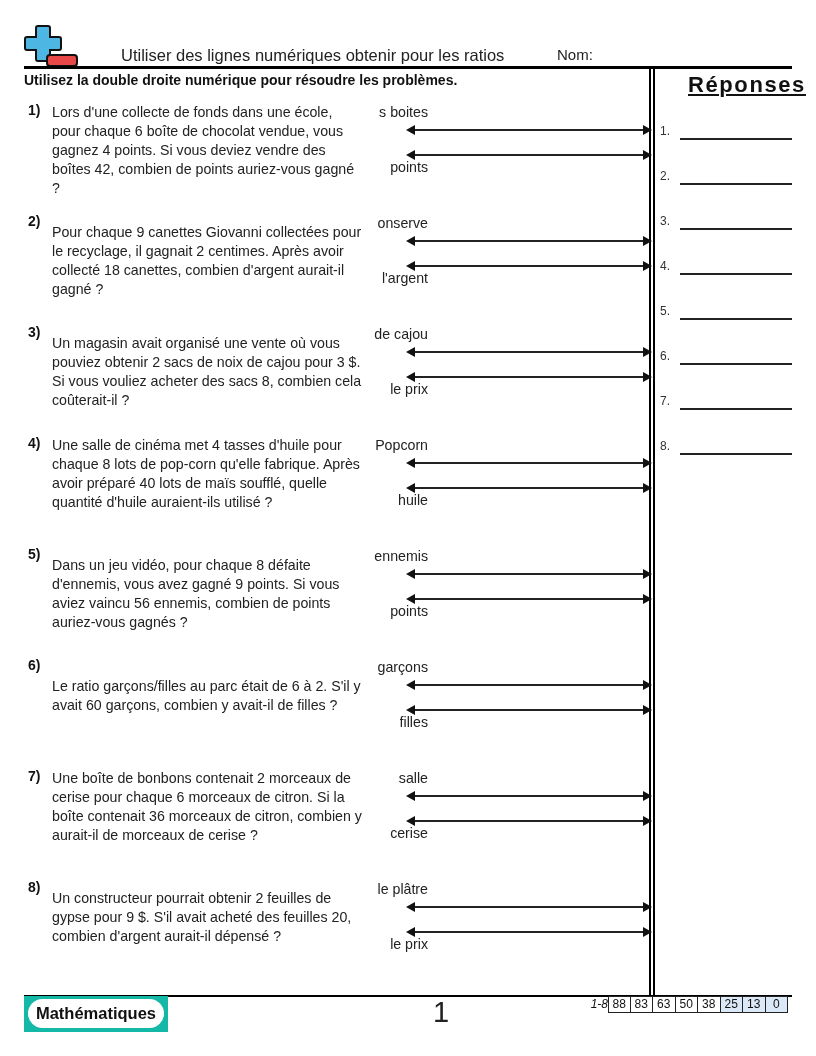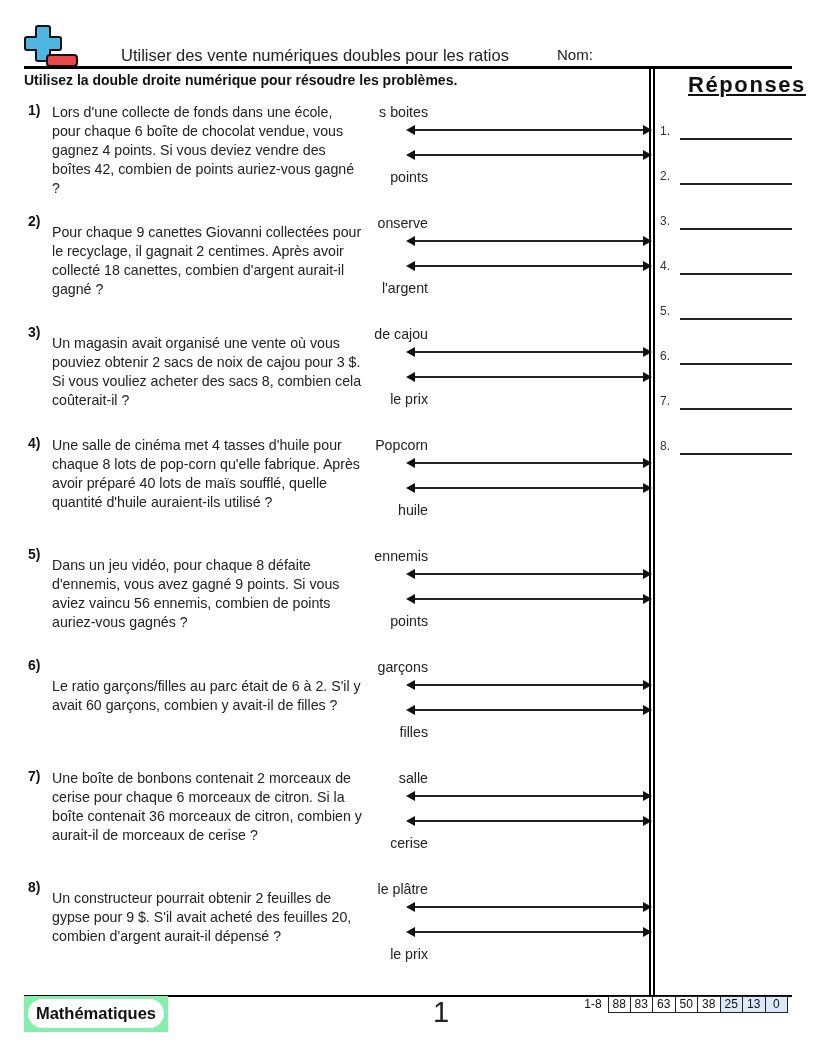--- a/index.html
+++ b/index.html
@@ -14,52 +14,52 @@
   .instructions { position:absolute; left:24px; top:72px; font-size:14px; font-weight:bold; white-space:nowrap; }
   .answers-title { position:absolute; left:688px; top:72px; font-size:22px; font-weight:bold; letter-spacing:1.6px; text-decoration:underline; }
 
   .divider { position:absolute; left:649px; top:68px; width:6px; height:927px; border-left:2px solid #000; border-right:2px solid #000; }
 
   .problem { position:absolute; left:24px; width:640px; height:111px; }
   .pnum { position:absolute; left:4px; font-size:14px; font-weight:bold; }
   .ptext { position:absolute; left:28px; width:310px; font-size:14.2px; line-height:19px; color:#222; }
   .lbl-top, .lbl-bot { position:absolute; right:236px; font-size:14.2px; color:#222; white-space:nowrap; text-align:right; overflow:hidden; max-width:62px; direction:rtl; }
   .lbl-top { top:4px; }
-  .lbl-bot { top:59px;margin-top:10px; }
+  .lbl-bot { top:59px; }
   .nline { position:absolute; left:386px; width:238px; height:2px; background:#222; }
   .nline::before { content:""; position:absolute; left:-4px; top:-4px; border-right:9px solid #111; border-top:5px solid transparent; border-bottom:5px solid transparent; }
   .nline::after { content:""; position:absolute; right:-4px; top:-4px; border-left:9px solid #111; border-top:5px solid transparent; border-bottom:5px solid transparent; }
   .nl-top { top:29px; }
   .nl-bot { top:54px; }
 
   .ans { position:absolute; left:660px; font-size:12px; color:#333; }
   .ans-line { position:absolute; left:680px; width:112px; height:1.5px; background:#222; }
 
   .bottom-rule { position:absolute; left:24px; top:995px; width:768px; height:2px; background:#000; }
-  .footer-badge { position:absolute; left:24px; top:996px; width:144px; height:36px; background:#86efac; }
+  .footer-badge { position:absolute; left:24px; top:996px; width:144px; height:36px; background:#14b8a6; }
   .footer-pill { position:absolute; left:4px; top:3px; width:136px; height:29px; background:#fff; border-radius:15px; font-size:16.5px; font-weight:bold; text-align:center; line-height:29px; }
   .footer-url { position:absolute; left:174px; top:1065px; font-size:10px; color:#4c1d95; }
   .page-num { position:absolute; left:433px; top:996px; font-size:29px; color:#222; }
 
   .score { position:absolute; left:578px; top:996px; display:flex; font-size:12px; }
-  .score .label { width:30px; text-align:center; line-height:17px; }
+  .score .label { width:30px; text-align:right; line-height:17px;font-style:italic; }
   .score .cell { width:22.5px; height:17px; border:1px solid #222; border-left:none; text-align:center; line-height:15px; }
   .score .cell.first { border-left:1px solid #222; }
   .score .cell.hl { background:#dbe8f8; }
 </style>
 </head>
 <body>
 
 <div class="logo">
   <svg width="56" height="46" viewBox="0 0 56 46">
     <path d="M14 2 h10 a2 2 0 0 1 2 2 v9 h9 a2 2 0 0 1 2 2 v9 a2 2 0 0 1 -2 2 h-9 v9 a2 2 0 0 1 -2 2 h-10 a2 2 0 0 1 -2 -2 v-9 h-9 a2 2 0 0 1 -2 -2 v-9 a2 2 0 0 1 2 -2 h9 v-9 a2 2 0 0 1 2 -2 z" fill="#4db6e3" stroke="#111" stroke-width="2"></path>
     <rect x="23" y="31" width="30" height="11" rx="3" fill="#e84848" stroke="#111" stroke-width="2"></rect>
   </svg>
 </div>
-<div class="title">Utiliser des vente numériques doubles pour les ratios</div>
+<div class="title">Utiliser des lignes numériques obtenir pour les ratios</div>
 <div class="nom">Nom:</div>
 <div class="top-rule"></div>
 
 <div class="instructions">Utilisez la double droite numérique pour résoudre les problèmes.</div>
 <div class="answers-title">Réponses</div>
 
 <div class="divider"></div>
 
 <div class="problem" style="top:100px;">
   <div class="pnum" style="top:2px;">1)</div>

